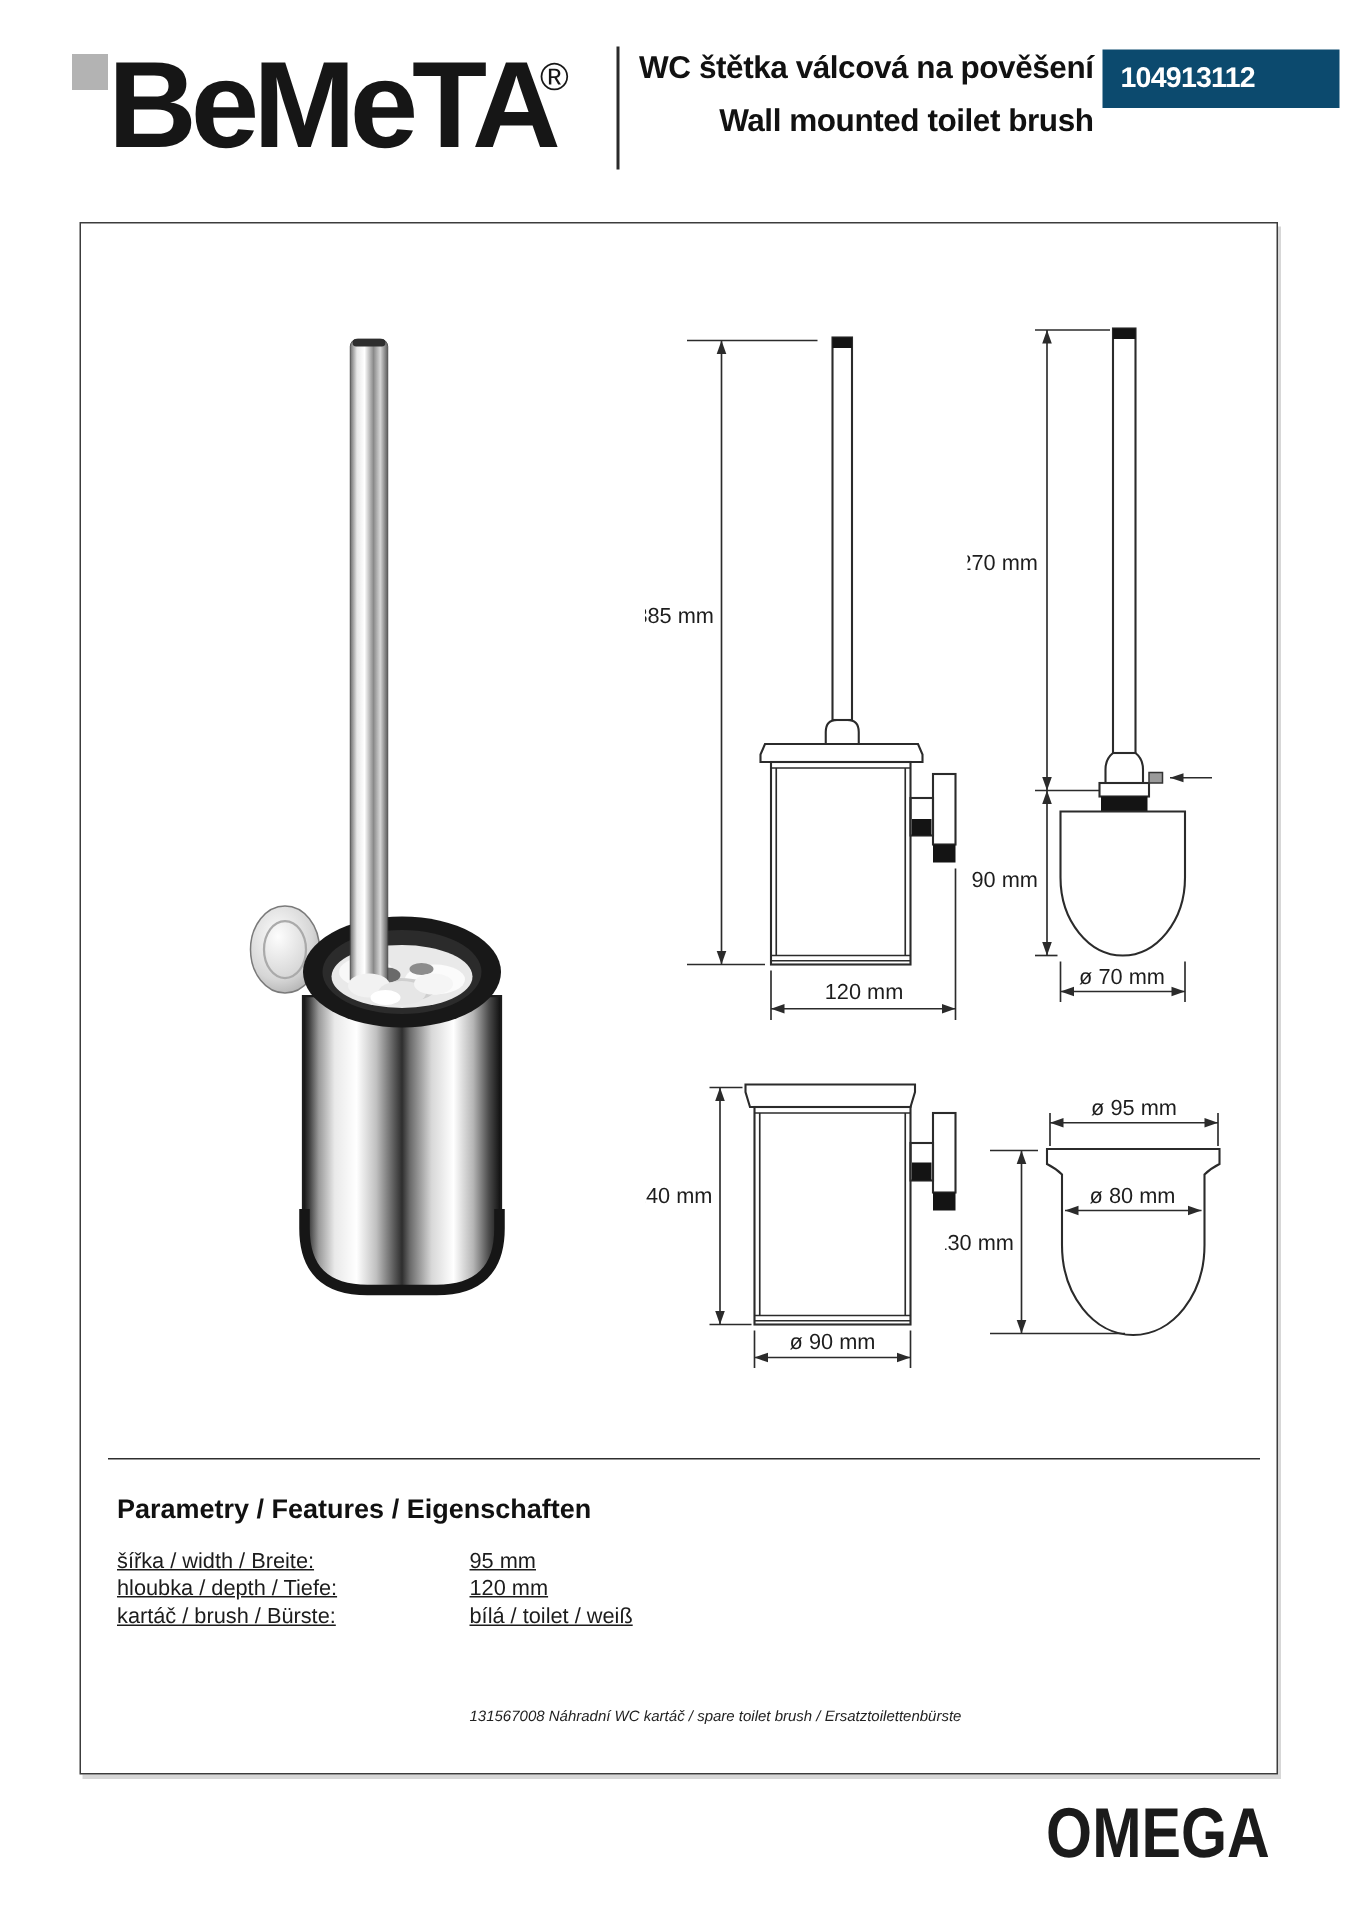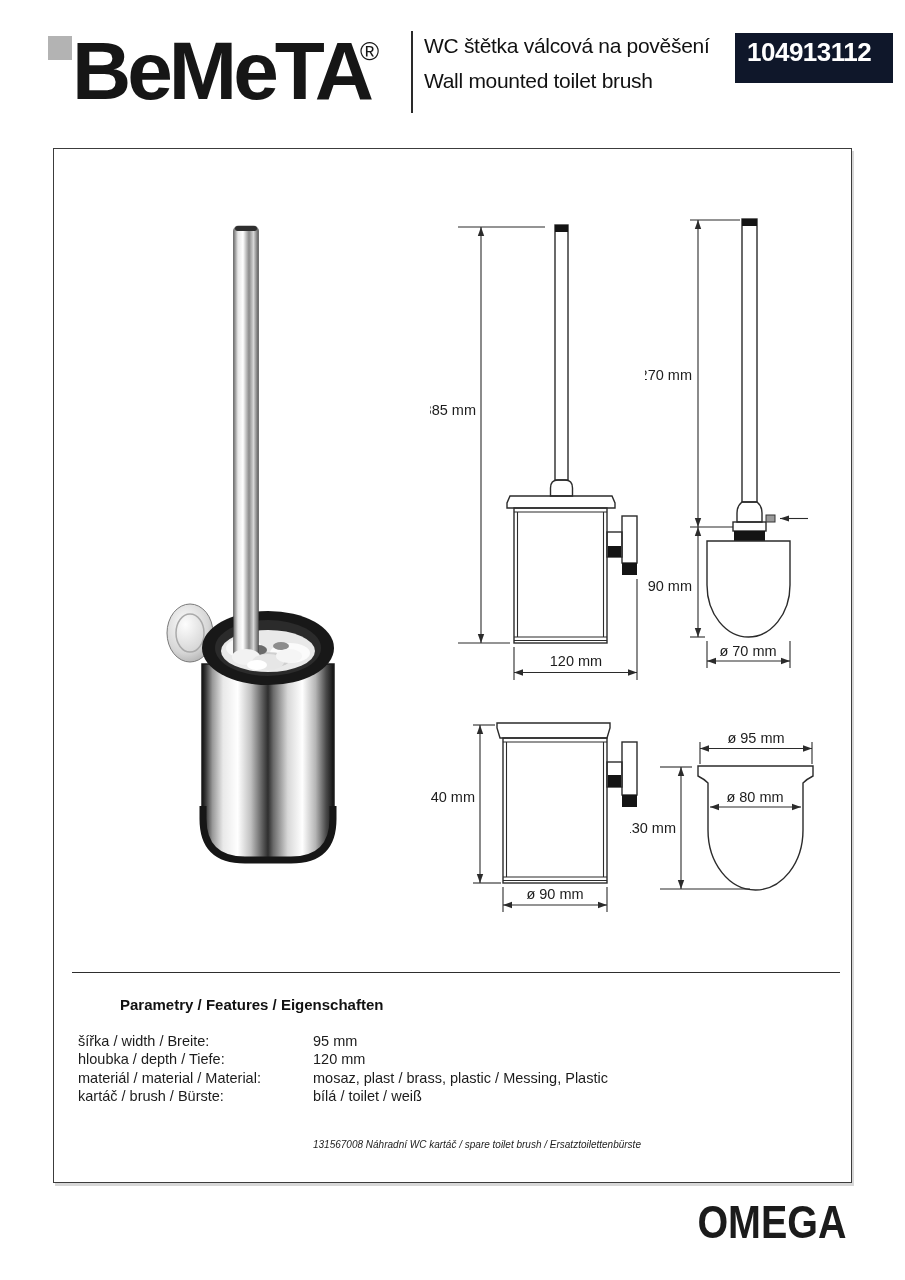--- a/index.html
+++ b/index.html
@@ -6,36 +6,36 @@
   .page{position:relative;width:905px;height:1280px;background:#ffffff;
         font-family:"Liberation Sans", sans-serif;color:#1a1a1a;overflow:hidden;}
 
   
   .logo-square{position:absolute;left:48px;top:36px;width:24px;height:24px;background:#b3b3b3;}
   .logo-text{position:absolute;left:72px;top:32px;font-size:82px;line-height:78px;
              font-weight:700;letter-spacing:-4px;color:#161616;}
   .logo-reg{position:absolute;left:360px;top:36px;font-size:26px;font-weight:400;color:#161616;}
   .header-divider{position:absolute;left:411px;top:31px;width:2px;height:82px;background:#2a2a2a;}
   .titles{position:absolute;left:424px;top:28px;width:305px;}
-  .titles div{font-size:21px;font-weight:400;line-height:35px;letter-spacing:-0.3px;color:#111;}
-  .code-badge{position:absolute;left:735px;top:33px;width:158px;height:50px;background:#0f172a;
-              color:#fff;font-size:26px;font-weight:700;line-height:39px;padding-left:12px;
+  .titles div{font-size:21px;font-weight:700;line-height:35px;letter-spacing:-0.3px;color:#111;text-align:right;}
+  .code-badge{position:absolute;left:735px;top:33px;width:158px;height:39px;background:#0c4a6e;
+              color:#fff;font-size:19px;font-weight:700;line-height:39px;padding-left:12px;
               letter-spacing:-0.5px;box-sizing:border-box;}
 
   
   .frame{position:absolute;left:53px;top:148px;width:797px;height:1033px;
          border:1.5px solid #3c3c3c;background:#fff;box-shadow:2px 3px 0 rgba(140,140,140,.35);}
 
   .abs{position:absolute;}
 
   
   .param-divider{position:absolute;left:72px;top:972px;width:768px;border-top:1.5px solid #2e2e2e;}
-  .param-title{position:absolute;left:78px;top:996px;font-size:15px;font-weight:700;color:#111;margin-left:42px;}
+  .param-title{position:absolute;left:78px;top:996px;font-size:18px;font-weight:700;color:#111;}
   .param-table{position:absolute;left:78px;top:1032px;width:700px;font-size:14.5px;line-height:18.4px;color:#1c1c1c;}
-  .param-row{display:flex;}
+  .param-row{display:flex;text-decoration:underline;}
   .param-label{width:235px;flex:0 0 235px;}
   .param-note{position:absolute;left:313px;top:1139px;font-size:10px;font-style:italic;color:#222;}
 
   
   .series{position:absolute;right:58px;top:1194px;font-size:47px;font-weight:700;color:#1b1b1b;
           transform:scaleX(0.84);transform-origin:right;}
 
   
   svg{display:block;}
   .dline{stroke:#2b2b2b;stroke-width:1.4;fill:none;}
@@ -247,24 +247,20 @@
   <div class="param-table">
     <div class="param-row">
       <div class="param-label">šířka / width / Breite:</div>
       <div class="param-value">95 mm</div>
     </div>
     <div class="param-row">
       <div class="param-label">hloubka / depth / Tiefe:</div>
       <div class="param-value">120 mm</div>
     </div>
     <div class="param-row">
-      <div class="param-label">materiál / material / Material:</div>
-      <div class="param-value">mosaz, plast / brass, plastic / Messing, Plastic</div>
-    </div>
-    <div class="param-row">
       <div class="param-label">kartáč / brush / Bürste:</div>
       <div class="param-value">bílá / toilet / weiß</div>
     </div>
   </div>
 
   <div class="param-note">131567008  Náhradní WC kartáč / spare toilet brush / Ersatztoilettenbürste</div>
 
   <div class="series">OMEGA</div>
 
 </div>

